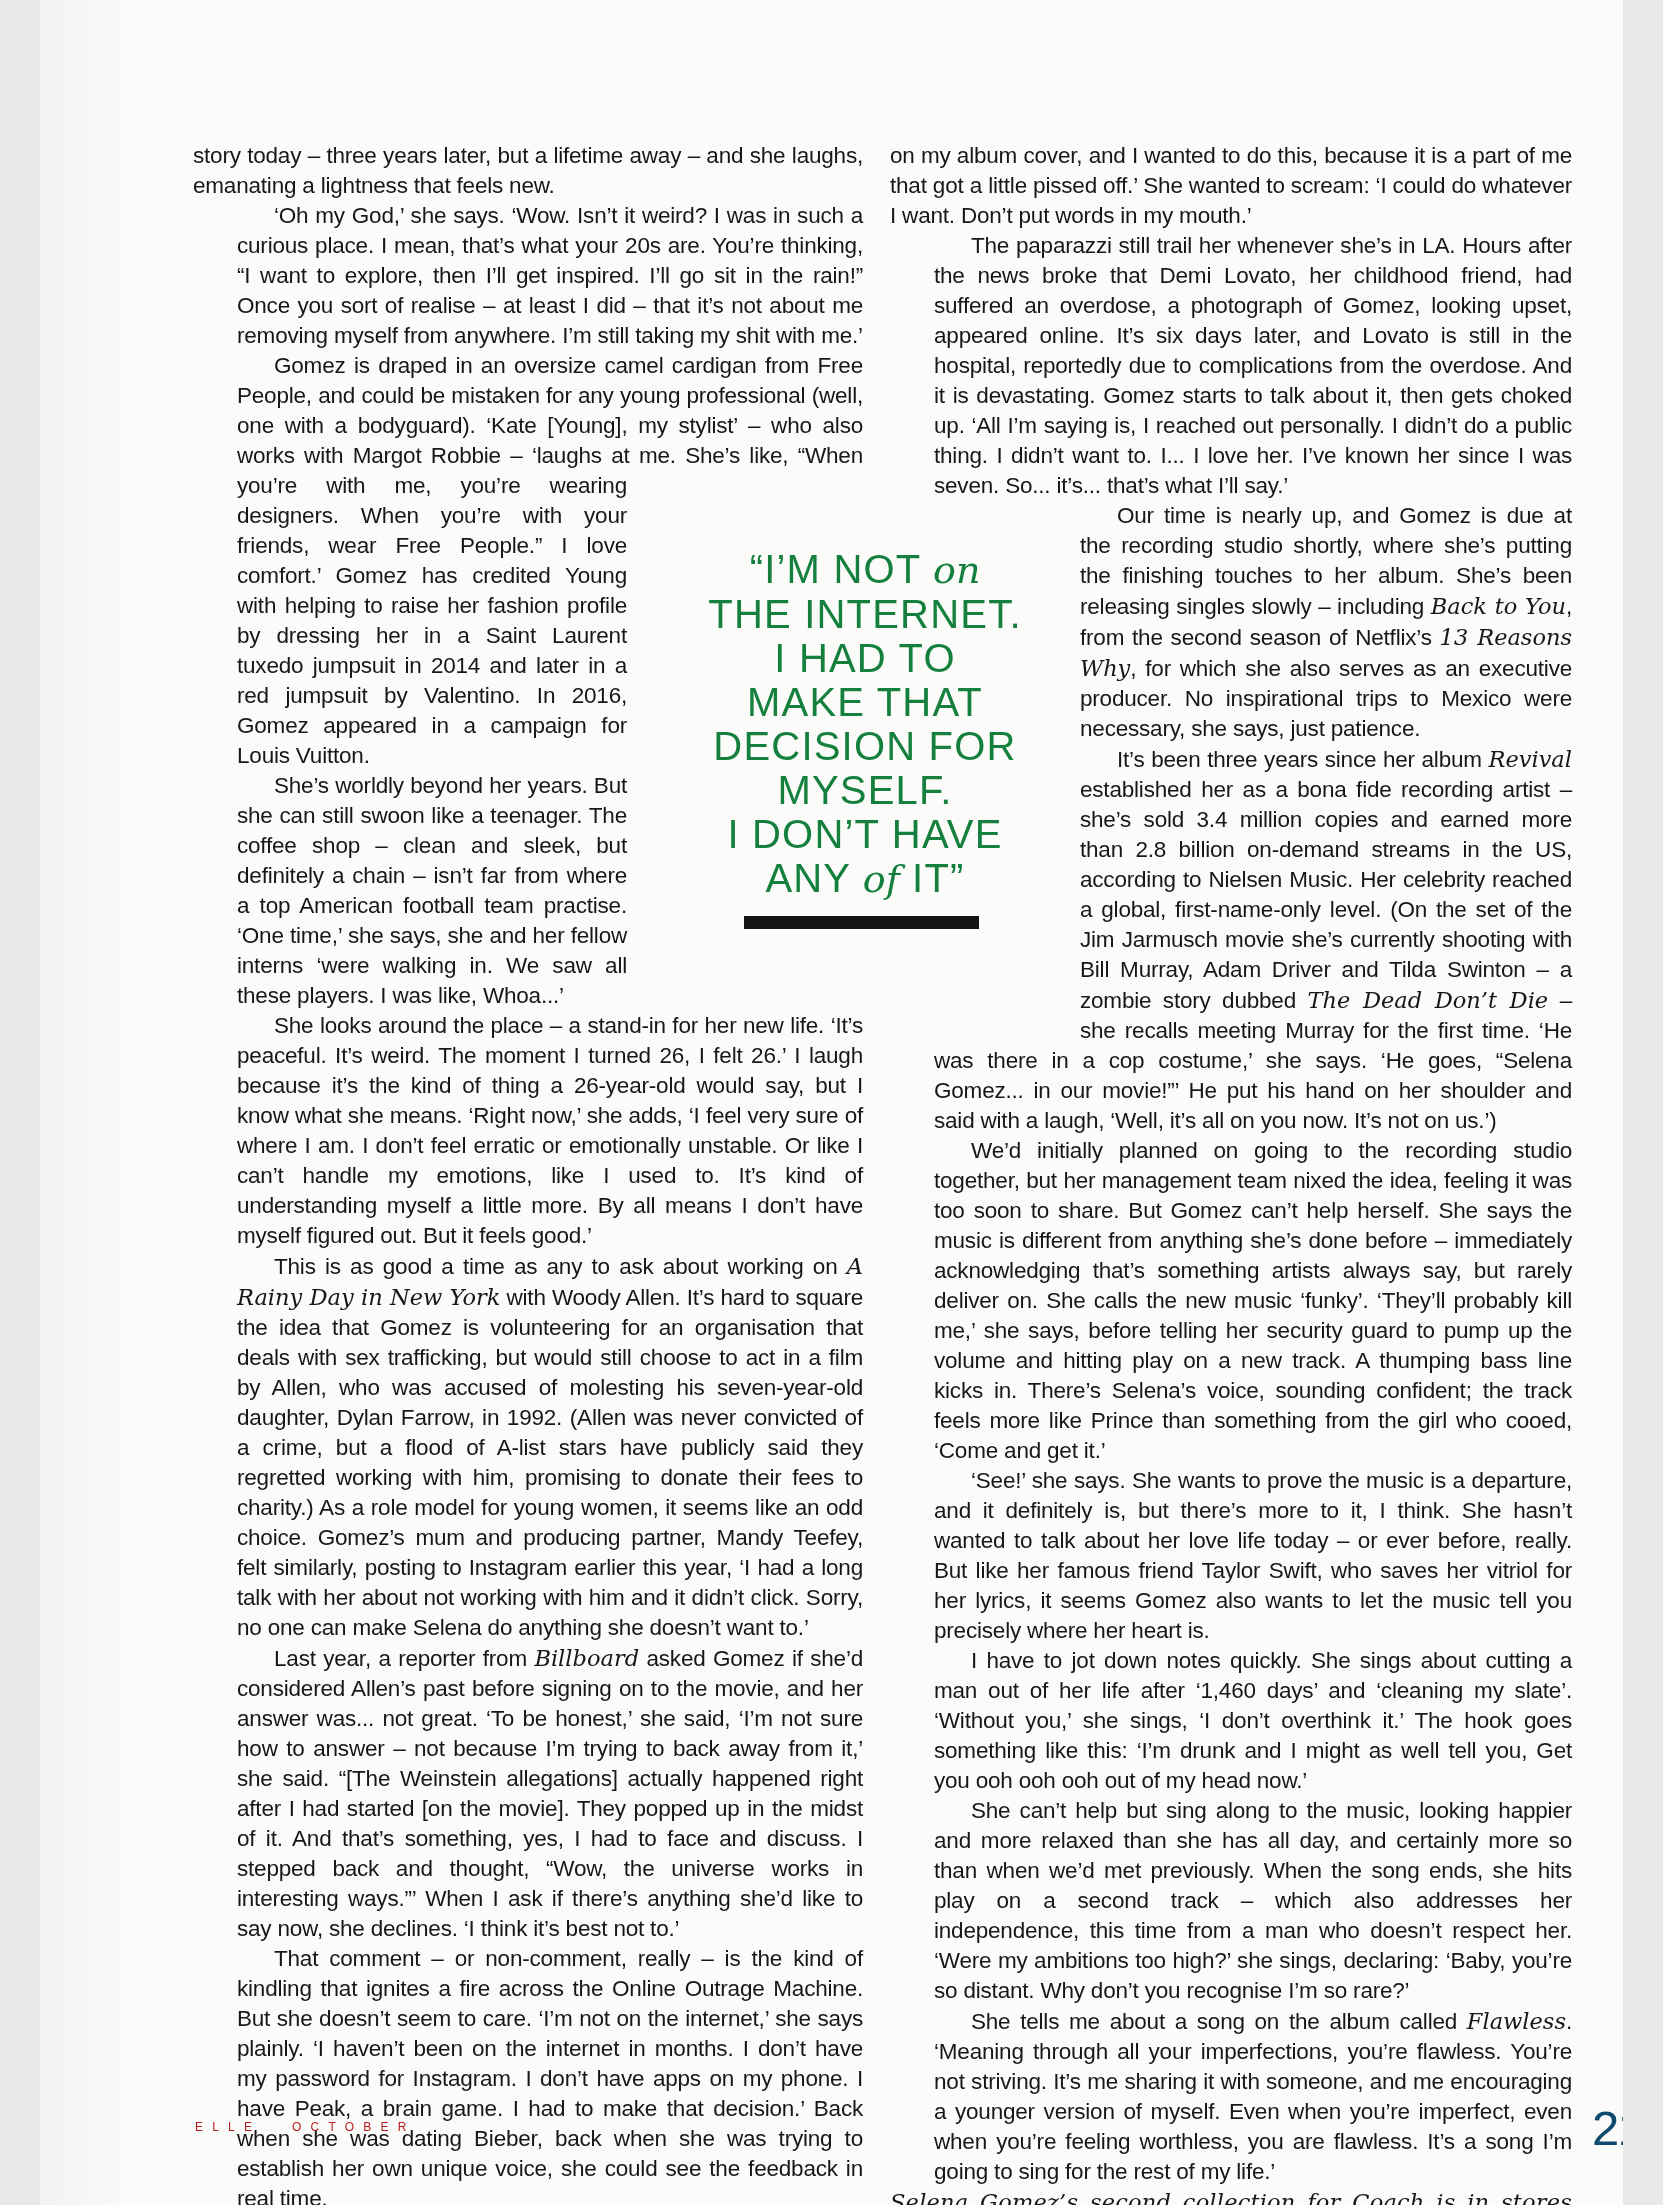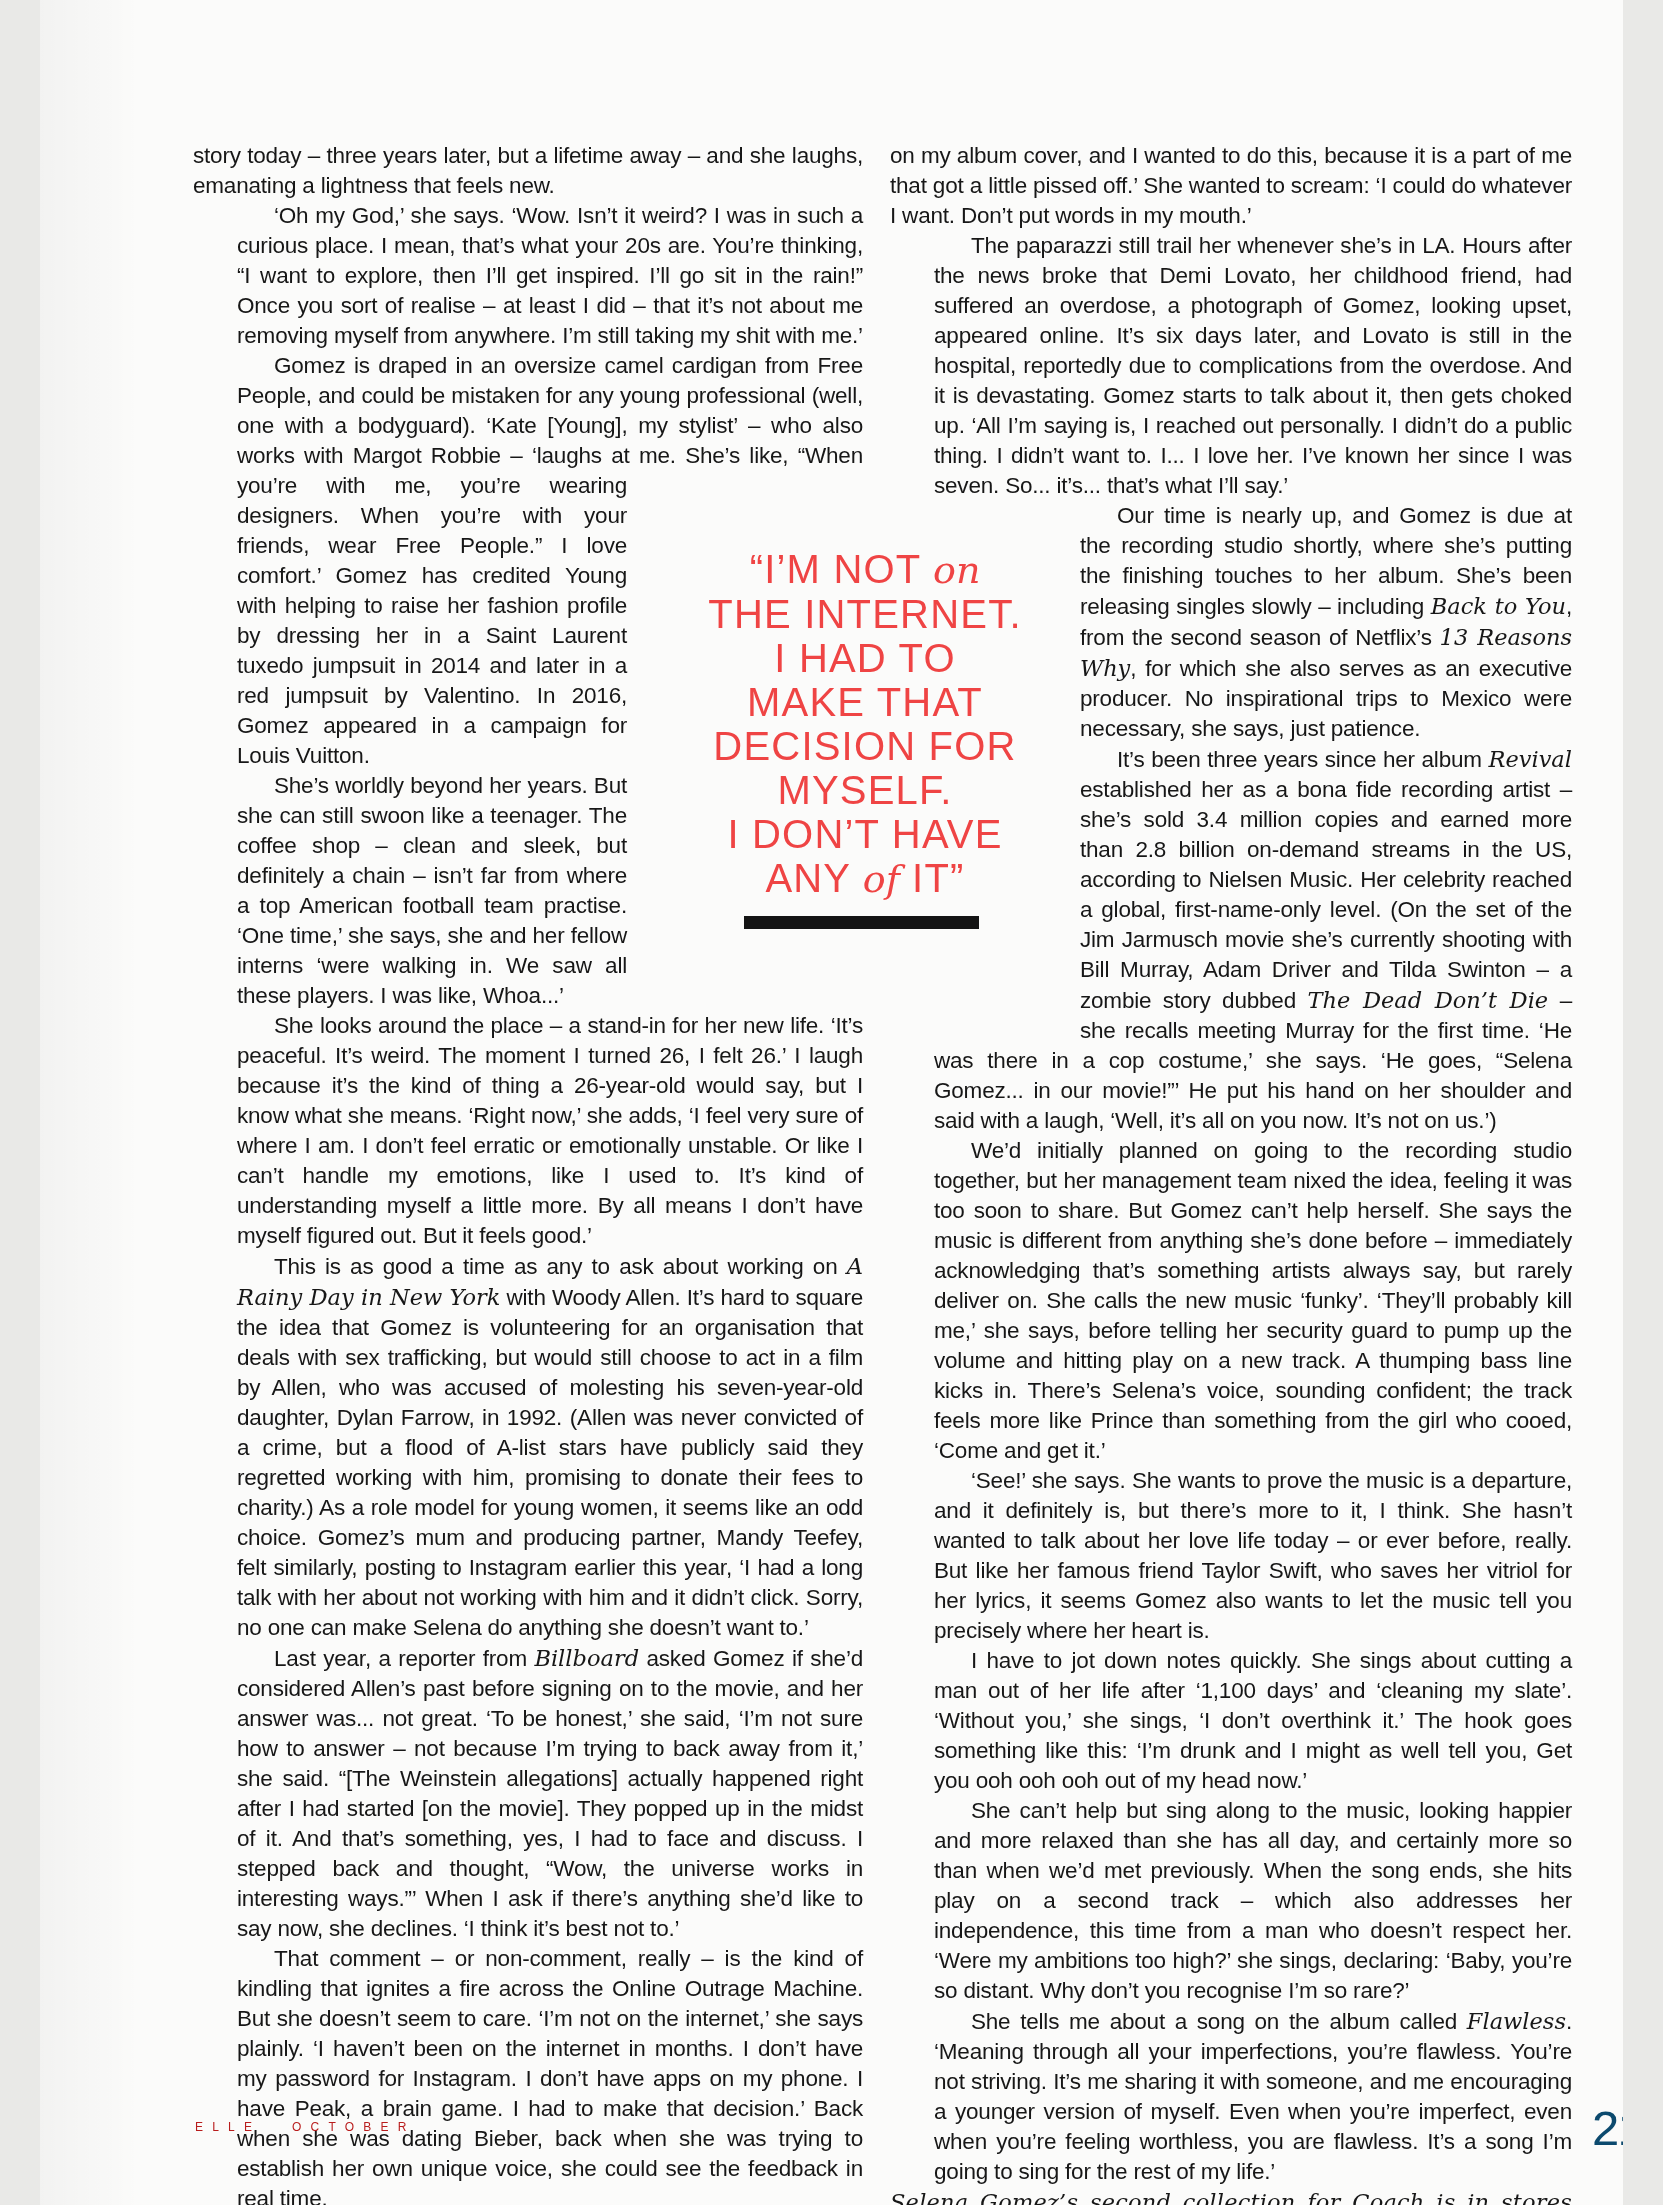--- a/index.html
+++ b/index.html
@@ -40,21 +40,21 @@
   .spacer-l { float: left;  width: 190px; height: 521px; }
 
   .pull-quote {
     position: absolute;
     left: 617px; top: 547px; width: 416px;
     text-align: center;
     font-size: 40px;
     line-height: 44px;
     font-weight: 300;
     letter-spacing: 1.2px;
-    color: #ef4444;
+    color: #15803d;
   }
   .pq-line { white-space: nowrap; }
   .pq-line i { font-size: 0.95em; }
   .quote-bar {
     position: absolute;
     left: 704px; top: 916px;
     width: 235px; height: 12.5px;
     background: #141414;
   }
   .footer-left {
@@ -92,21 +92,21 @@
   </div>
 
   <div class="column right-col">
     <p class="para">on my album cover, and I wanted to do this, because it is a part of me that got a little pissed off.’ She wanted to scream: ‘I could do whatever I want. Don’t put words in my mouth.’</p>
     <p class="para indent">The paparazzi still trail her whenever she’s in LA. Hours after the news broke that Demi Lovato, her childhood friend, had suffered an overdose, a photograph of Gomez, looking upset, appeared online. It’s six days later, and Lovato is still in the hospital, reportedly due to complications from the overdose. And it is devastating. Gomez starts to talk about it, then gets choked up. ‘All I’m saying is, I reached out personally. I didn’t do a public thing. I didn’t want to. I... I love her. I’ve known her since I was seven. So... it’s... that’s what I’ll say.’</p>
     <div class="spacer-l"></div>
     <p class="para indent">Our time is nearly up, and Gomez is due at the recording studio shortly, where she’s putting the finishing touches to her album. She’s been releasing singles slowly – including <i>Back to You</i>, from the second season of Netflix’s <i>13 Reasons Why</i>, for which she also serves as an executive producer. No inspirational trips to Mexico were necessary, she says, just patience.</p>
     <p class="para indent">It’s been three years since her album <i>Revival</i> established her as a bona fide recording artist – she’s sold 3.4 million copies and earned more than 2.8 billion on-demand streams in the US, according to Nielsen Music. Her celebrity reached a global, first-name-only level. (On the set of the Jim Jarmusch movie she’s currently shooting with Bill Murray, Adam Driver and Tilda Swinton – a zombie story dubbed <i>The Dead Don’t Die</i> – she recalls meeting Murray for the first time. ‘He was there in a cop costume,’ she says. ‘He goes, “Selena Gomez... in our movie!”’ He put his hand on her shoulder and said with a laugh, ‘Well, it’s all on you now. It’s not on us.’)</p>
     <p class="para indent">We’d initially planned on going to the recording studio together, but her management team nixed the idea, feeling it was too soon to share. But Gomez can’t help herself. She says the music is different from anything she’s done before – immediately acknowledging that’s something artists always say, but rarely deliver on. She calls the new music ‘funky’. ‘They’ll probably kill me,’ she says, before telling her security guard to pump up the volume and hitting play on a new track. A thumping bass line kicks in. There’s Selena’s voice, sounding confident; the track feels more like Prince than something from the girl who cooed, ‘Come and get it.’</p>
     <p class="para indent">‘See!’ she says. She wants to prove the music is a departure, and it definitely is, but there’s more to it, I think. She hasn’t wanted to talk about her love life today – or ever before, really. But like her famous friend Taylor Swift, who saves her vitriol for her lyrics, it seems Gomez also wants to let the music tell you precisely where her heart is.</p>
-    <p class="para indent">I have to jot down notes quickly. She sings about cutting a man out of her life after ‘1,100 days’ and ‘cleaning my slate’. ‘Without you,’ she sings, ‘I don’t overthink it.’ The hook goes something like this: ‘I’m drunk and I might as well tell you, Get you ooh ooh ooh out of my head now.’</p>
+    <p class="para indent">I have to jot down notes quickly. She sings about cutting a man out of her life after ‘1,460 days’ and ‘cleaning my slate’. ‘Without you,’ she sings, ‘I don’t overthink it.’ The hook goes something like this: ‘I’m drunk and I might as well tell you, Get you ooh ooh ooh out of my head now.’</p>
     <p class="para indent">She can’t help but sing along to the music, looking happier and more relaxed than she has all day, and certainly more so than when we’d met previously. When the song ends, she hits play on a second track – which also addresses her independence, this time from a man who doesn’t respect her. ‘Were my ambitions too high?’ she sings, declaring: ‘Baby, you’re so distant. Why don’t you recognise I’m so rare?’</p>
     <p class="para indent">She tells me about a song on the album called <i>Flawless</i>. ‘Meaning through all your imperfections, you’re flawless. You’re not striving. It’s me sharing it with someone, and me encouraging a younger version of myself. Even when you’re imperfect, even when you’re feeling worthless, you are flawless. It’s a song I’m going to sing for the rest of my life.’</p>
     <p class="para signoff">Selena Gomez’s second collection for Coach is in stores now. To find out more about A21 and the fight against human trafficking, visit A21.org</p>
   </div>
 
   <div class="pull-quote">
     <div class="pq-line">“I’M NOT <i>on</i></div>
     <div class="pq-line">THE INTERNET.</div>
     <div class="pq-line">I HAD TO</div>
     <div class="pq-line">MAKE THAT</div>

